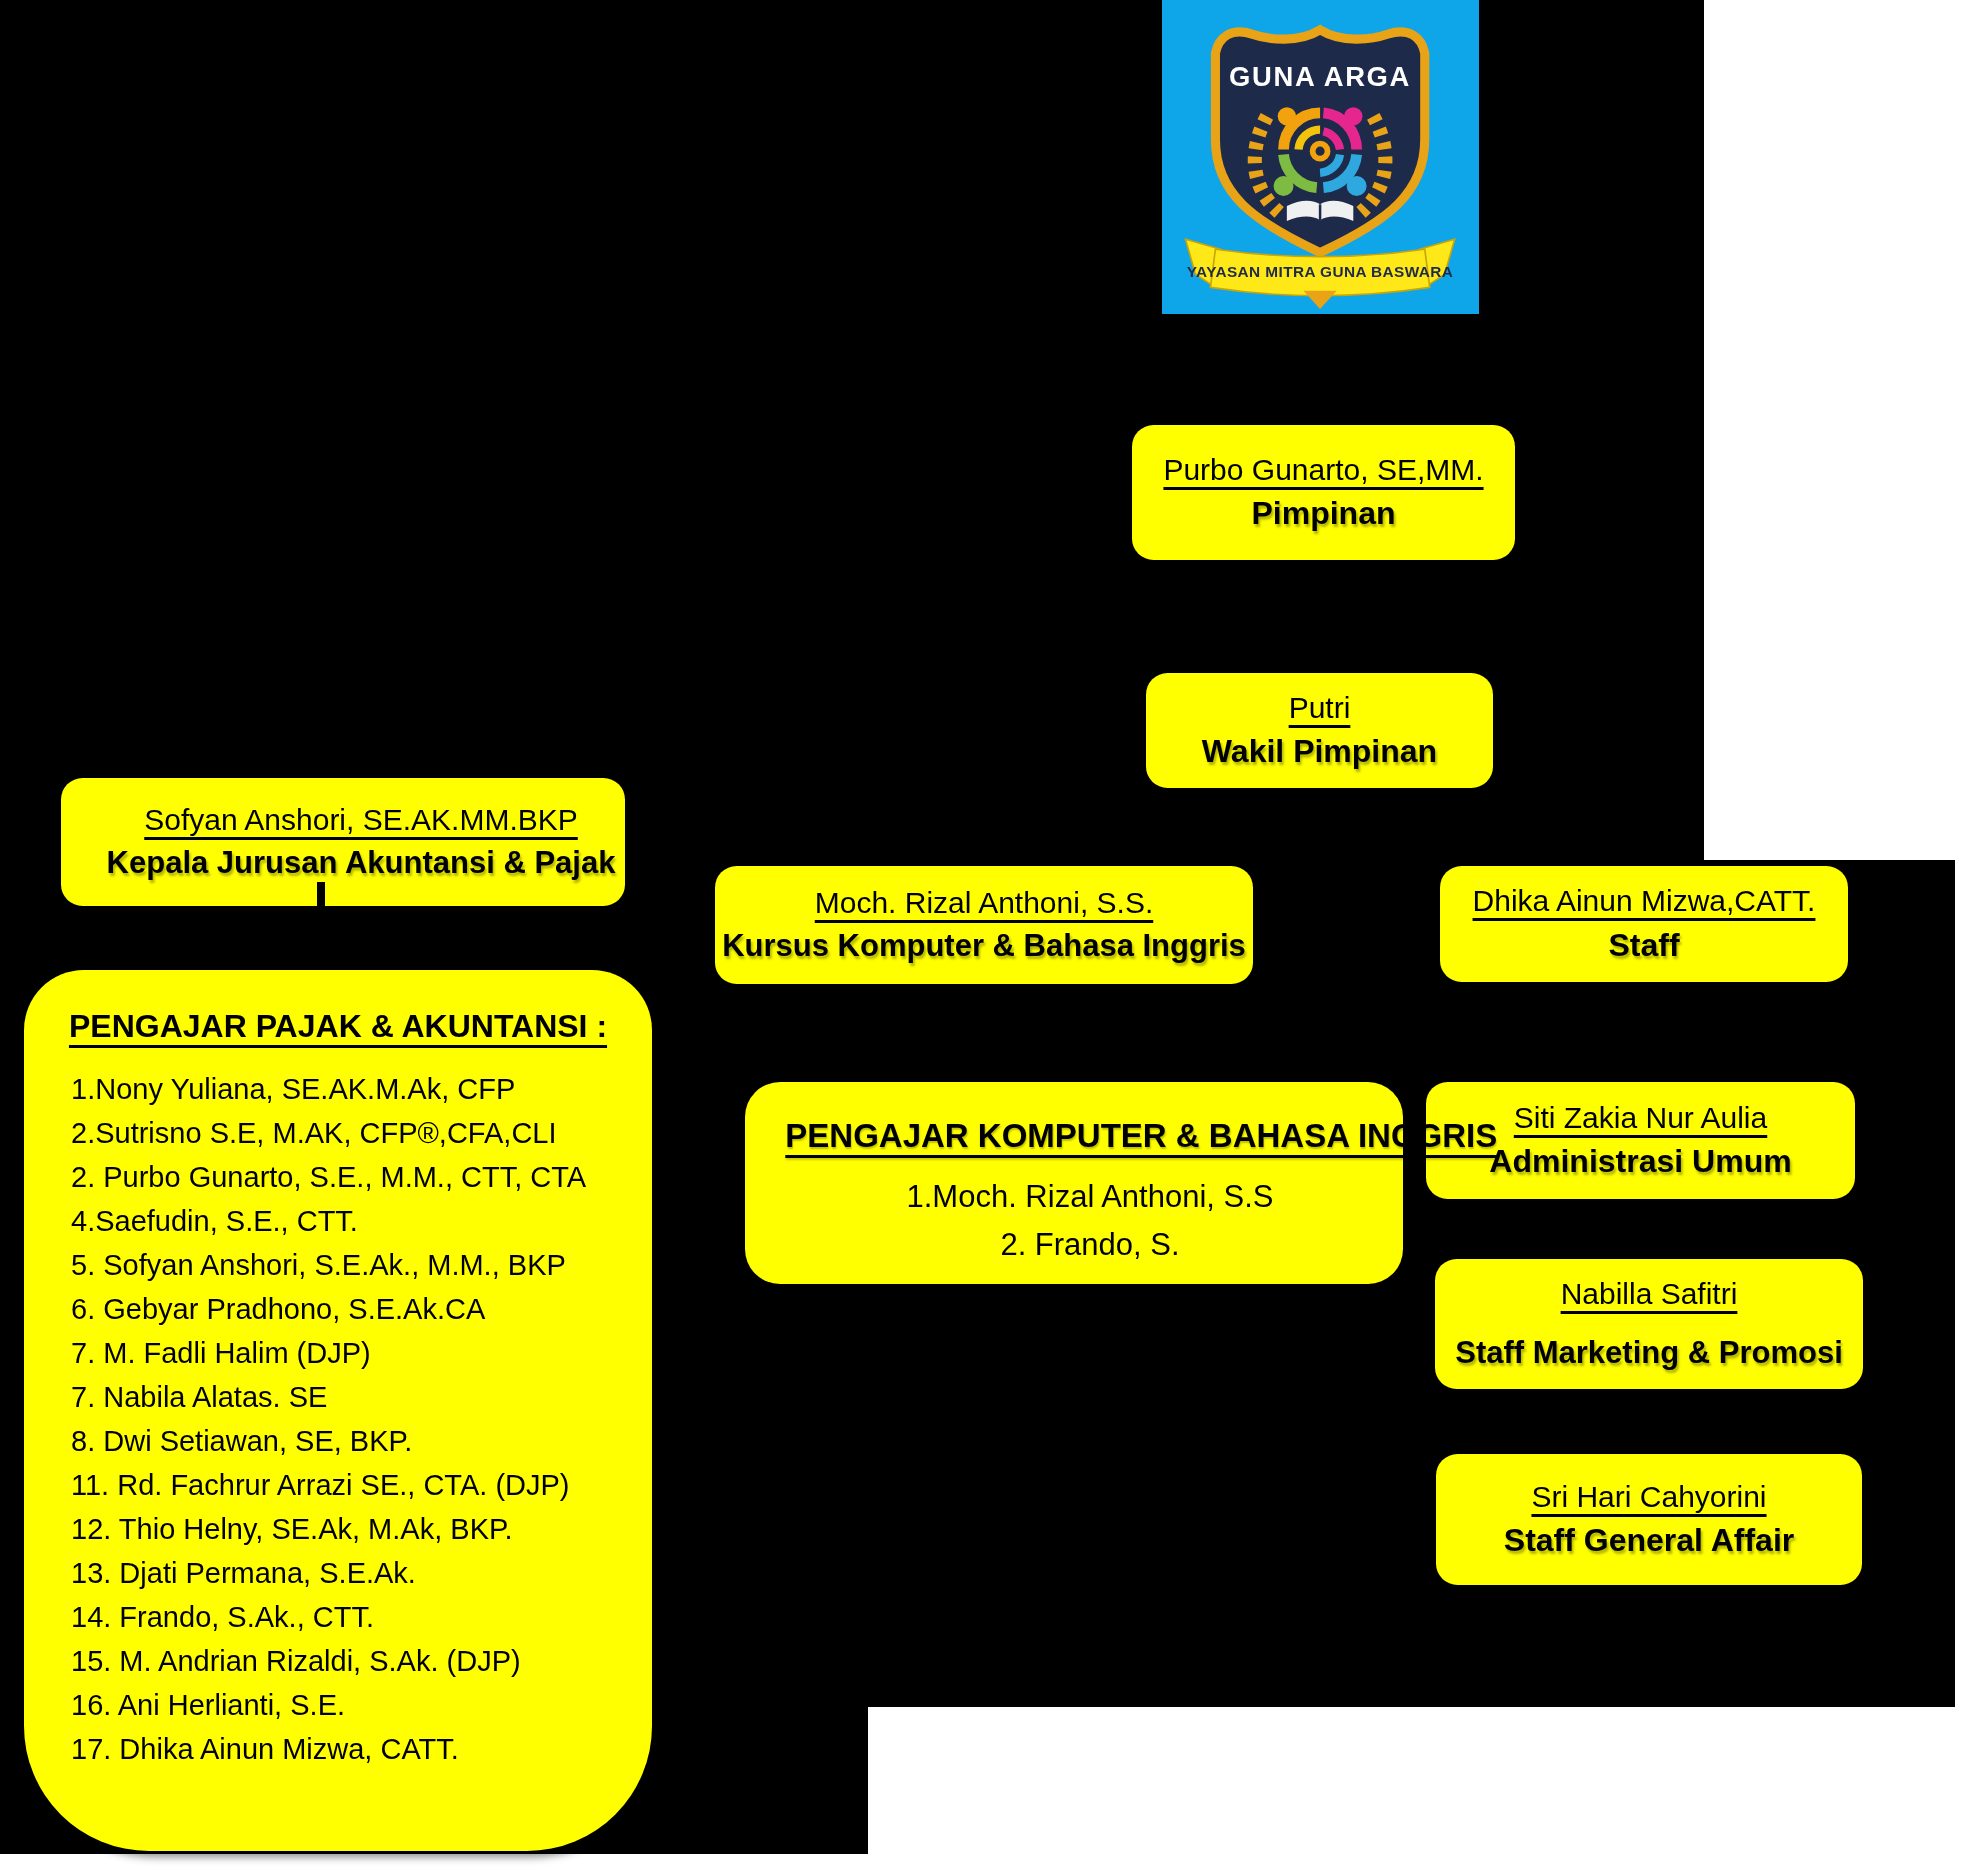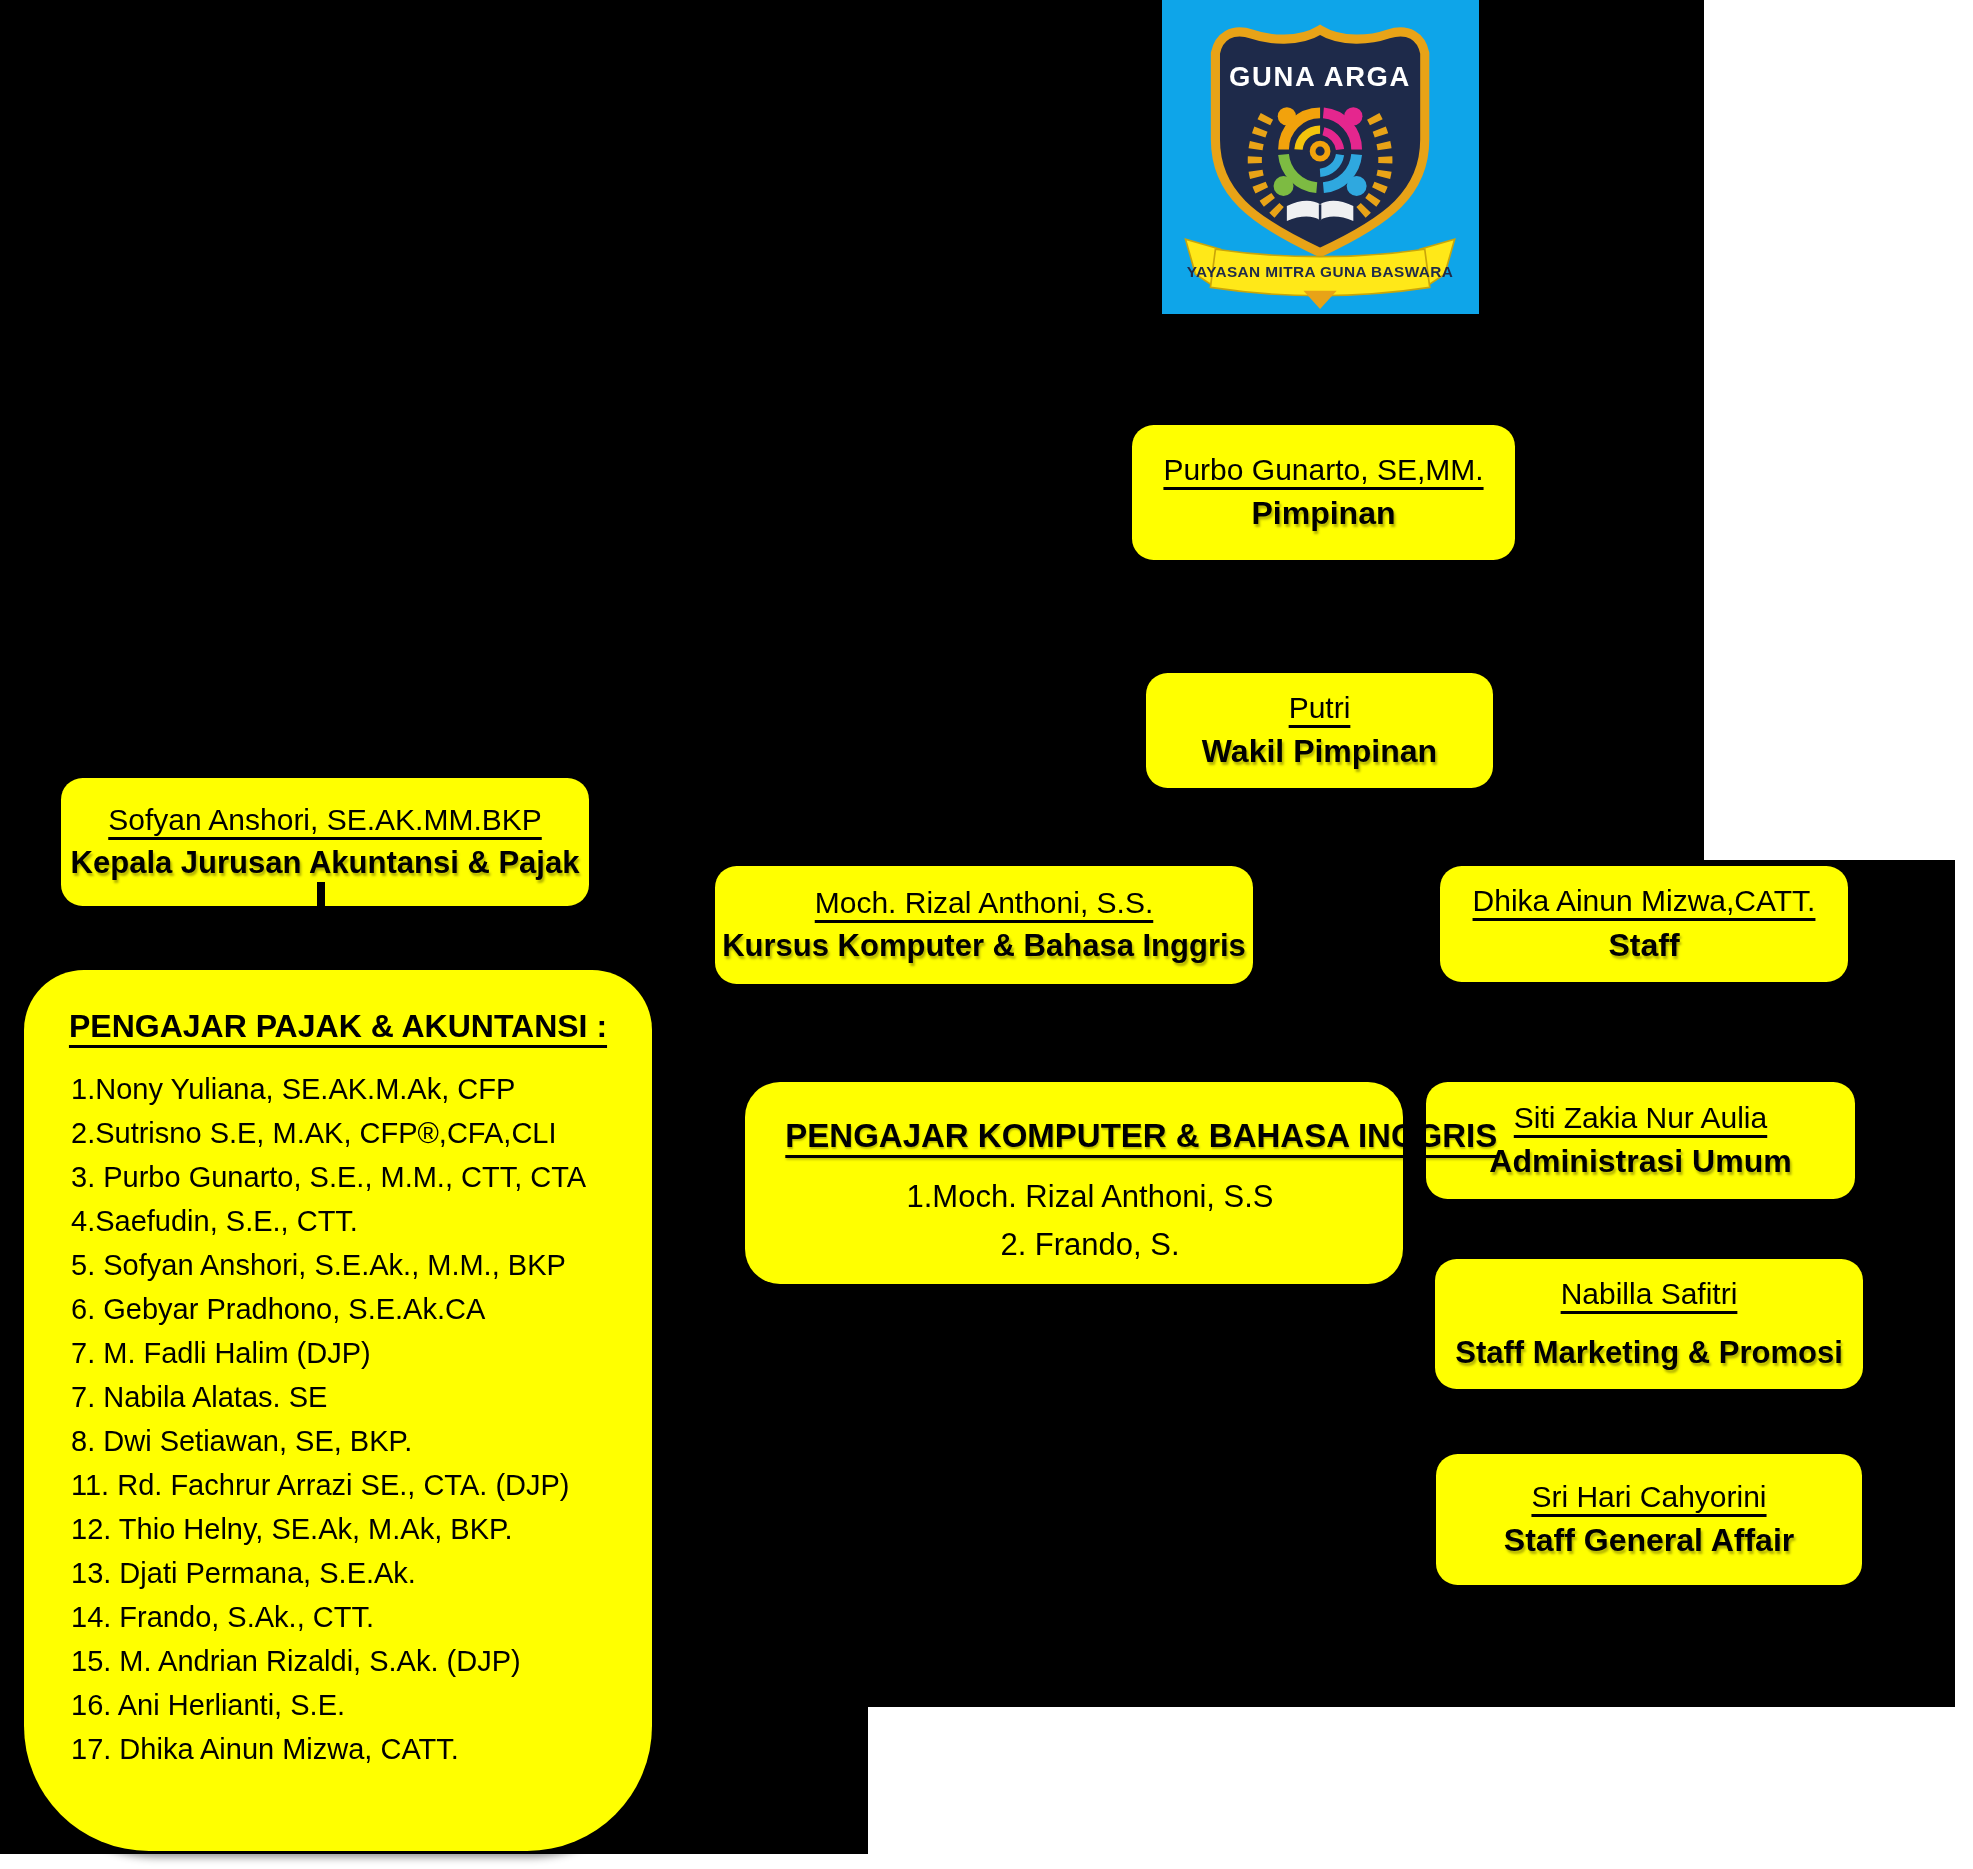--- a/index.html
+++ b/index.html
@@ -30,21 +30,21 @@
     text-decoration-thickness:2.5px;white-space:nowrap;
   }
   .node .role{
     font-size:32px;font-weight:bold;margin-top:8.3px;white-space:nowrap;
     text-shadow:1.7px 2.5px 2.5px rgba(0,0,0,0.30);
   }
   .node.tight .role{font-size:31px;}
 
   .n-pimpinan{left:1132px;top:425px;width:383px;height:135px;}
   .n-wakil{left:1146px;top:673px;width:347px;height:115px;}
-  .n-kepala{left:61px;top:778px;width:528px;height:128px;}
+  .n-kepala{left:61px;top:778px;width:528px;height:128px;padding-left:36px;}
   .n-kursus{left:715px;top:866px;width:538px;height:118px;}
   .n-staff{left:1440px;top:866px;width:408px;height:116px;}
   .n-adm{left:1426px;top:1082px;width:429px;height:117px;}
   .n-marketing{left:1435px;top:1259px;width:428px;height:130px;gap:16px;}
   .n-ga{left:1436px;top:1454px;width:426px;height:131px;}
 
   
   .stub{position:absolute;left:317px;top:882px;width:7.5px;height:25px;background:#000;}
 
   
@@ -161,21 +161,21 @@
   <div class="node n-ga">
     <div class="name">Sri Hari Cahyorini</div>
     <div class="role">Staff General Affair</div>
   </div>
 
   <div class="panel panel-pajak">
     <div class="heading">PENGAJAR PAJAK &amp; AKUNTANSI :</div>
     <ul>
         <li>1.Nony Yuliana, SE.AK.M.Ak, CFP</li>
         <li>2.Sutrisno S.E, M.AK, CFP®,CFA,CLI</li>
-        <li>3. Purbo Gunarto, S.E., M.M., CTT, CTA</li>
+        <li>2. Purbo Gunarto, S.E., M.M., CTT, CTA</li>
         <li>4.Saefudin, S.E., CTT.</li>
         <li>5. Sofyan Anshori, S.E.Ak., M.M., BKP</li>
         <li>6. Gebyar Pradhono, S.E.Ak.CA</li>
         <li>7. M. Fadli Halim (DJP)</li>
         <li>7. Nabila Alatas. SE</li>
         <li>8. Dwi Setiawan, SE, BKP.</li>
         <li>11. Rd. Fachrur Arrazi SE., CTA. (DJP)</li>
         <li>12. Thio Helny, SE.Ak, M.Ak, BKP.</li>
         <li>13. Djati Permana, S.E.Ak.</li>
         <li>14. Frando, S.Ak., CTT.</li>

